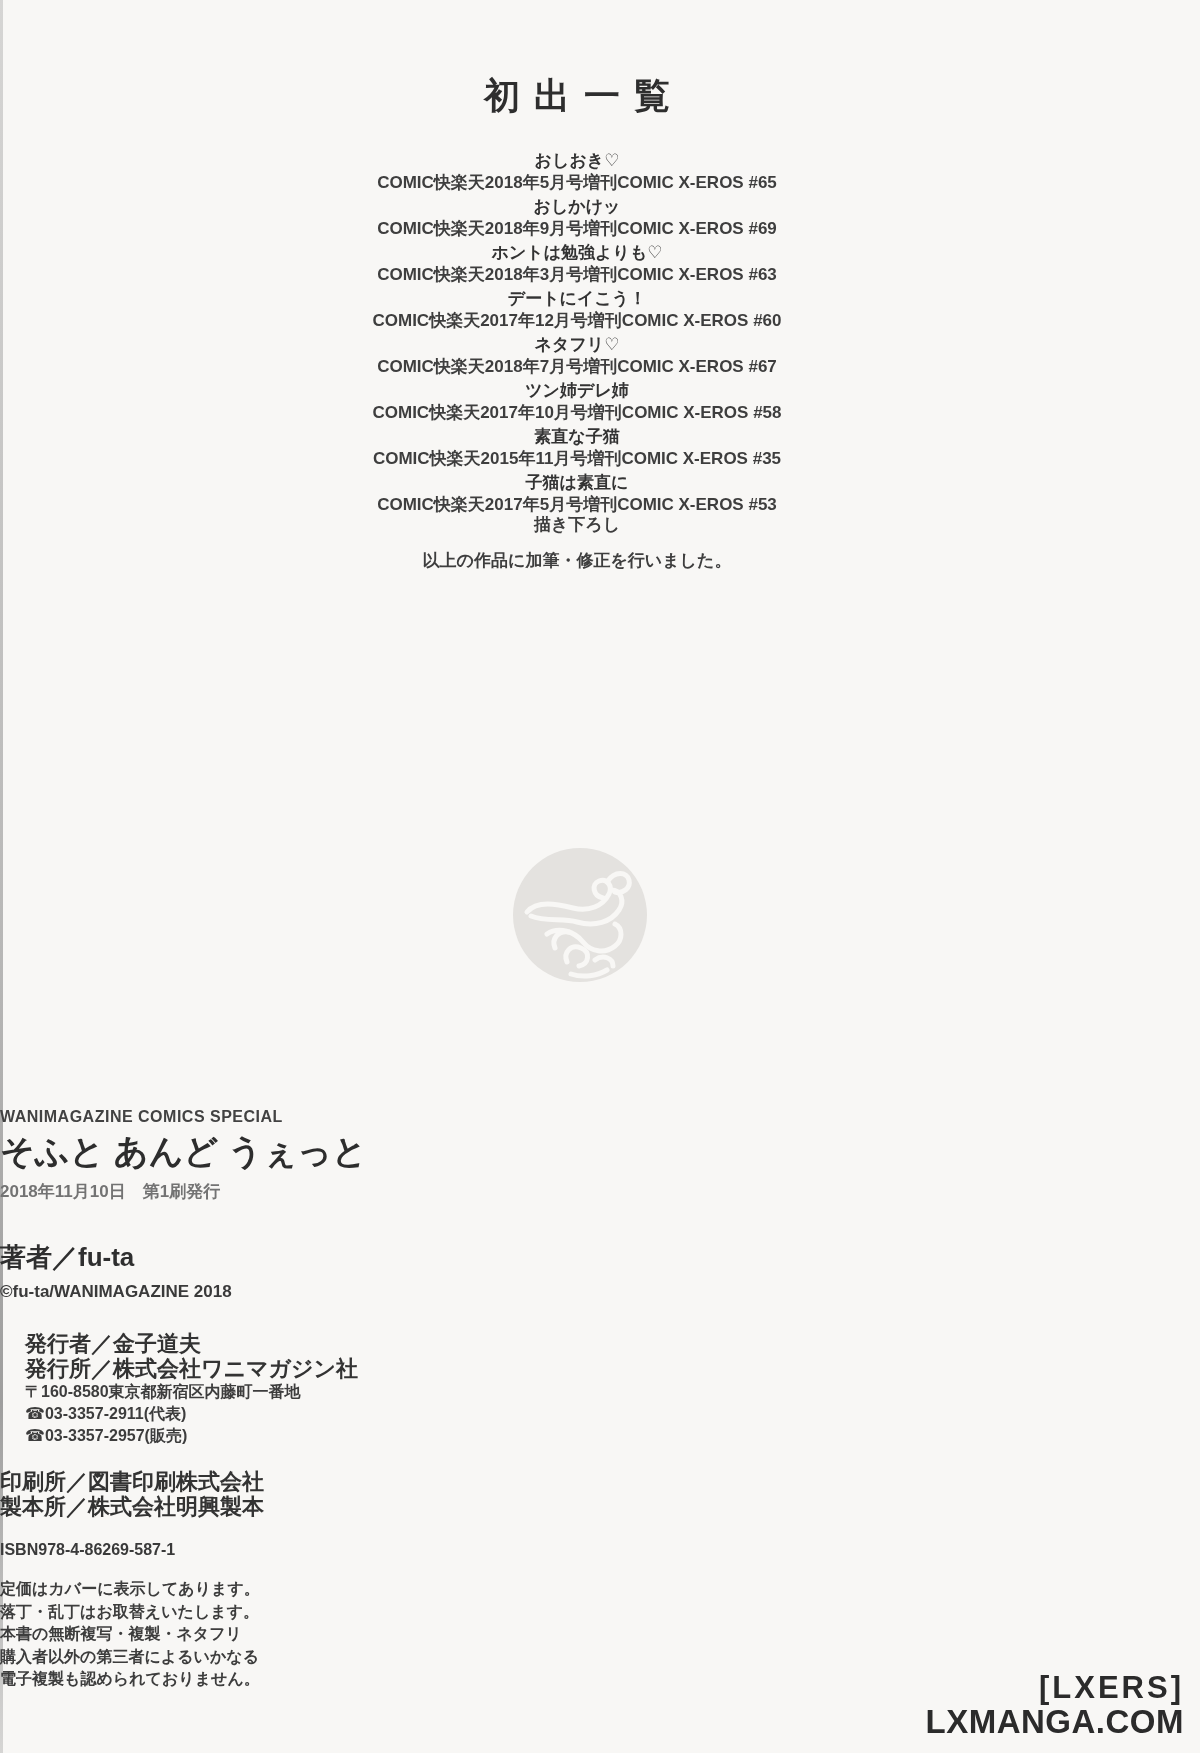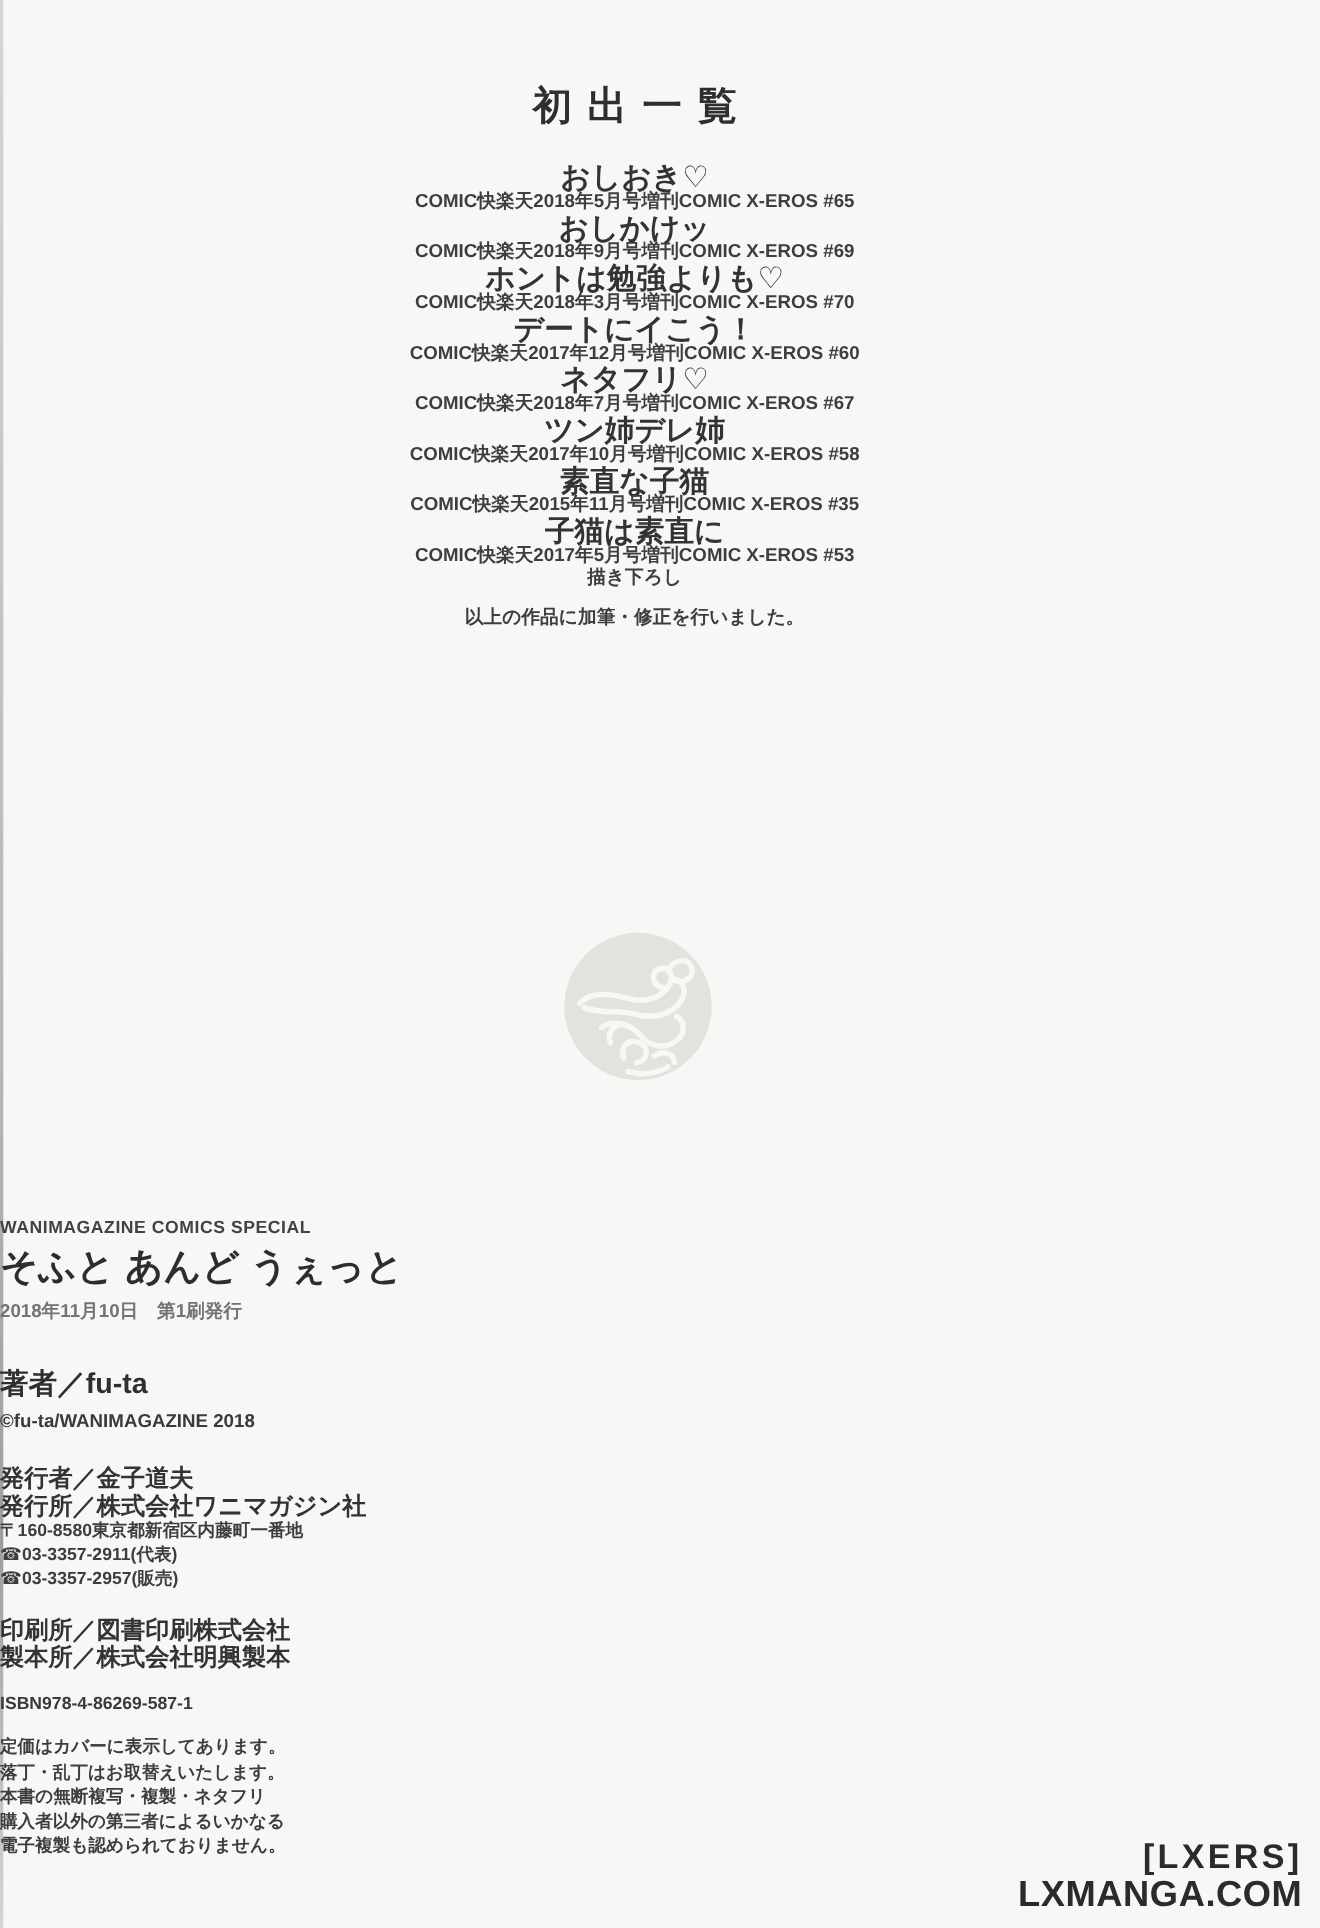--- a/index.html
+++ b/index.html
@@ -27,21 +27,21 @@
     position:absolute; top:72px; left:0; width:1154px;
     text-align:center;
   }
   .first-pub .section-title {
     font-size:36px; font-weight:bold; color:#2e2e2e;
     letter-spacing:14px; text-indent:14px;
     margin:0 0 27px 0;
   }
   .entry { margin:0 0 2px 0; }
   .entry-title {
-    font-size:27px; font-weight:bold; line-height:26px; color:#333333;
+    font-size:17px; font-weight:bold; line-height:26px; color:#333333;
   }
   .entry-source {
     font-size:17px; font-weight:bold; line-height:18px; color:#3e3e3e;
   }
   .list-note {
     margin-top:15px;
     font-size:17px; font-weight:bold; color:#3e3e3e;
   }
 
   
@@ -50,21 +50,21 @@
   
   .colophon {
     position:absolute; top:1108px; left:0; width:1130px;
     text-align:left;
   }
   .series-label { font-size:16px; font-weight:bold; letter-spacing:0.5px; color:#424242; }
   .book-title   { font-size:34px; font-weight:bold; color:#2d2d2d; margin:3px 0 5px 0; }
   .edition-line { font-size:17px; font-weight:bold; color:#737373; }
   .author-line  { font-size:26px; font-weight:bold; color:#2f2f2f; margin-top:37px; }
   .copyright-line { font-size:17px; font-weight:bold; margin-top:7px; }
-  .publisher-block { margin-top:29px; }
+  .publisher-block { margin-top:29px;padding-left:25px; }
   .line-lg { font-size:22px; font-weight:bold; line-height:25px; color:#333333; }
   .line-sm { font-size:16px; font-weight:bold; line-height:22px; color:#3d3d3d; }
   .printing-block { margin-top:22px; }
   .isbn-line { margin-top:22px; font-size:16px; font-weight:bold; }
   .disclaimer-block { margin-top:19px; font-size:16px; font-weight:bold; line-height:22.5px; color:#3d3d3d; }
 
   
   .watermark {
     position:absolute; right:16px; bottom:13px;
     text-align:right; font-weight:bold; color:#2b2b2b; line-height:1.06;
@@ -85,21 +85,21 @@
     <div class="entry">
       <div class="entry-title">おしおき♡</div>
       <div class="entry-source">COMIC快楽天2018年5月号増刊COMIC X-EROS #65</div>
     </div>
     <div class="entry">
       <div class="entry-title">おしかけッ</div>
       <div class="entry-source">COMIC快楽天2018年9月号増刊COMIC X-EROS #69</div>
     </div>
     <div class="entry">
       <div class="entry-title">ホントは勉強よりも♡</div>
-      <div class="entry-source">COMIC快楽天2018年3月号増刊COMIC X-EROS #70</div>
+      <div class="entry-source">COMIC快楽天2018年3月号増刊COMIC X-EROS #63</div>
     </div>
     <div class="entry">
       <div class="entry-title">デートにイこう！</div>
       <div class="entry-source">COMIC快楽天2017年12月号増刊COMIC X-EROS #60</div>
     </div>
     <div class="entry">
       <div class="entry-title">ネタフリ♡</div>
       <div class="entry-source">COMIC快楽天2018年7月号増刊COMIC X-EROS #67</div>
     </div>
     <div class="entry">

